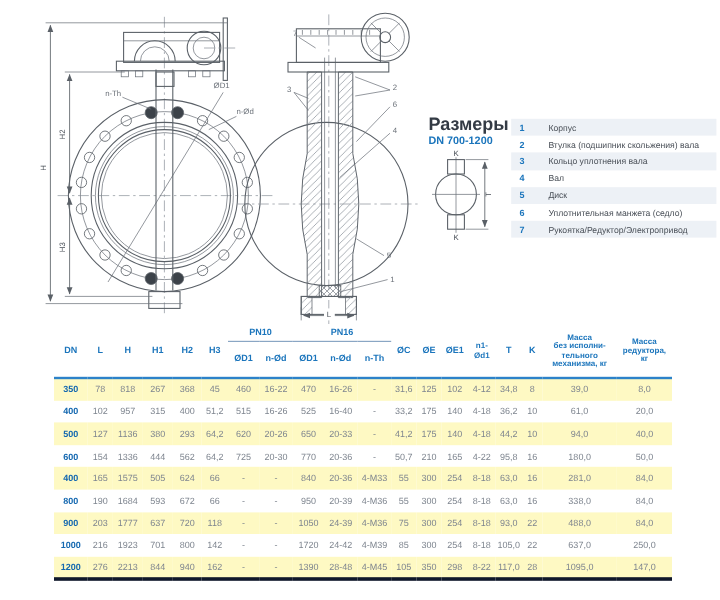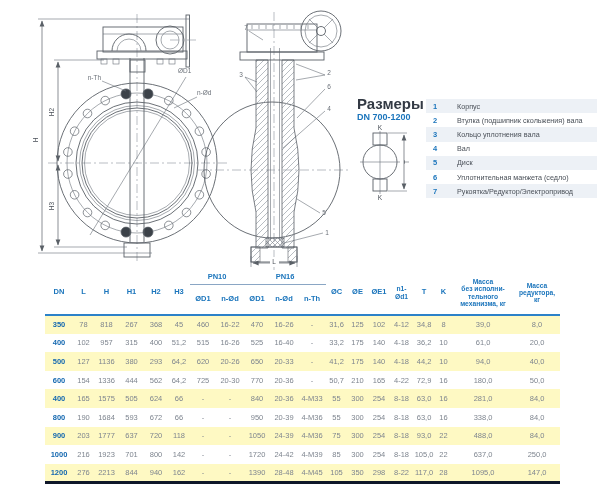--- a/index.html
+++ b/index.html
@@ -378,21 +378,21 @@
           <td>64,2</td>
           <td>725</td>
           <td>20-30</td>
           <td>770</td>
           <td>20-36</td>
           <td>-</td>
           <td>50,7</td>
           <td>210</td>
           <td>165</td>
           <td>4-22</td>
-          <td>72,9</td>
+          <td>95,8</td>
           <td>16</td>
           <td>180,0</td>
           <td>50,0</td>
         </tr>
         <tr class="stripe">
           <td class="dn">400</td>
           <td>165</td>
           <td>1575</td>
           <td>505</td>
           <td>624</td>

